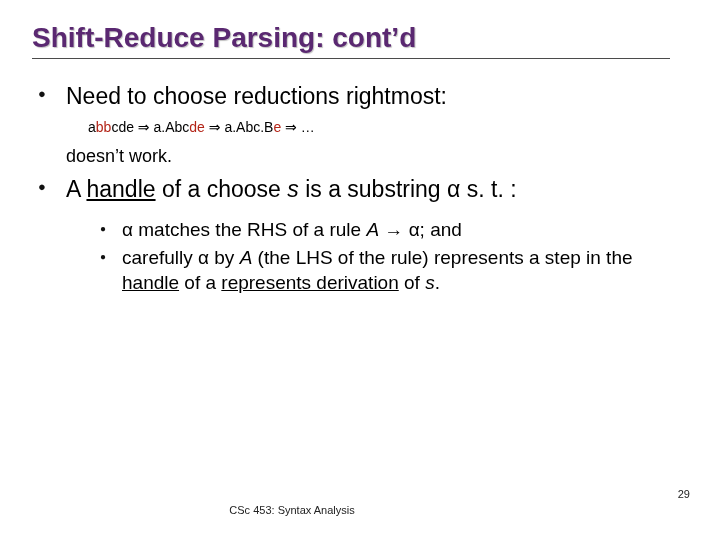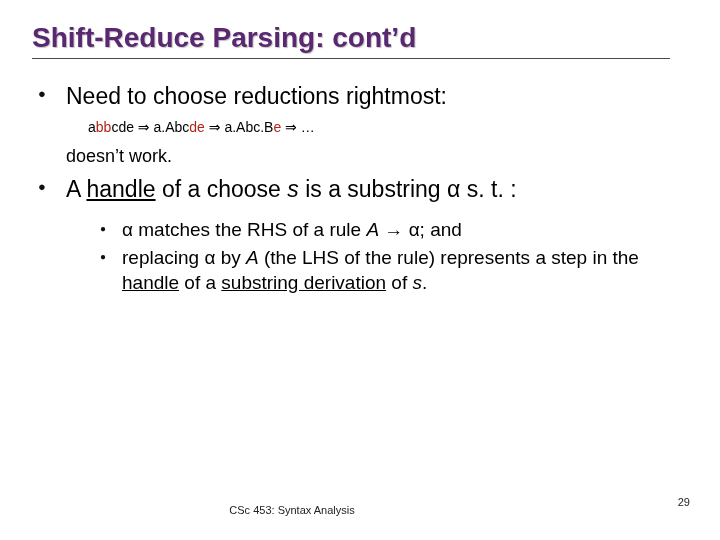--- a/index.html
+++ b/index.html
@@ -90,21 +90,21 @@
     position: absolute;
     bottom: 24px;
     left: 0;
     width: 584px;
     text-align: center;
     font-size: 11px;
     color: #222;
   }
   .pagenum {
     position: absolute;
-    bottom: 32px;
+    bottom: 40px;
     right: 30px;
     font-size: 11px;
     color: #222;
   }
 </style>
 </head>
 <body>
 
 <div class="slide">
 
@@ -128,21 +128,21 @@
   <ul class="top">
 
     <li>
       <span>A </span><span class="uline">handle</span><span> of a choose </span><span class="italic">s</span><span> is a substring </span><span>α</span><span> s. t. :</span>
 
       <ul class="sub">
         <li>
           <span>α</span><span> matches the RHS of a rule </span><span class="italic">A</span><span> → </span><span>α</span><span>; and</span>
         </li>
         <li>
-          <span>replacing </span><span>α</span><span> by </span><span class="italic">A</span><span> (the LHS of the rule) represents a step in the </span><span class="uline">handle</span><span> of a </span><span class="uline">substring derivation</span><span> of </span><span class="italic">s</span><span>.</span>
+          <span>carefully </span><span>α</span><span> by </span><span class="italic">A</span><span> (the LHS of the rule) represents a step in the </span><span class="uline">handle</span><span> of a </span><span class="uline">represents derivation</span><span> of </span><span class="italic">s</span><span>.</span>
         </li>
       </ul>
     </li>
 
 
   </ul>
 
   <div class="footer">CSc 453: Syntax Analysis</div>
   <div class="pagenum">29</div>
 

